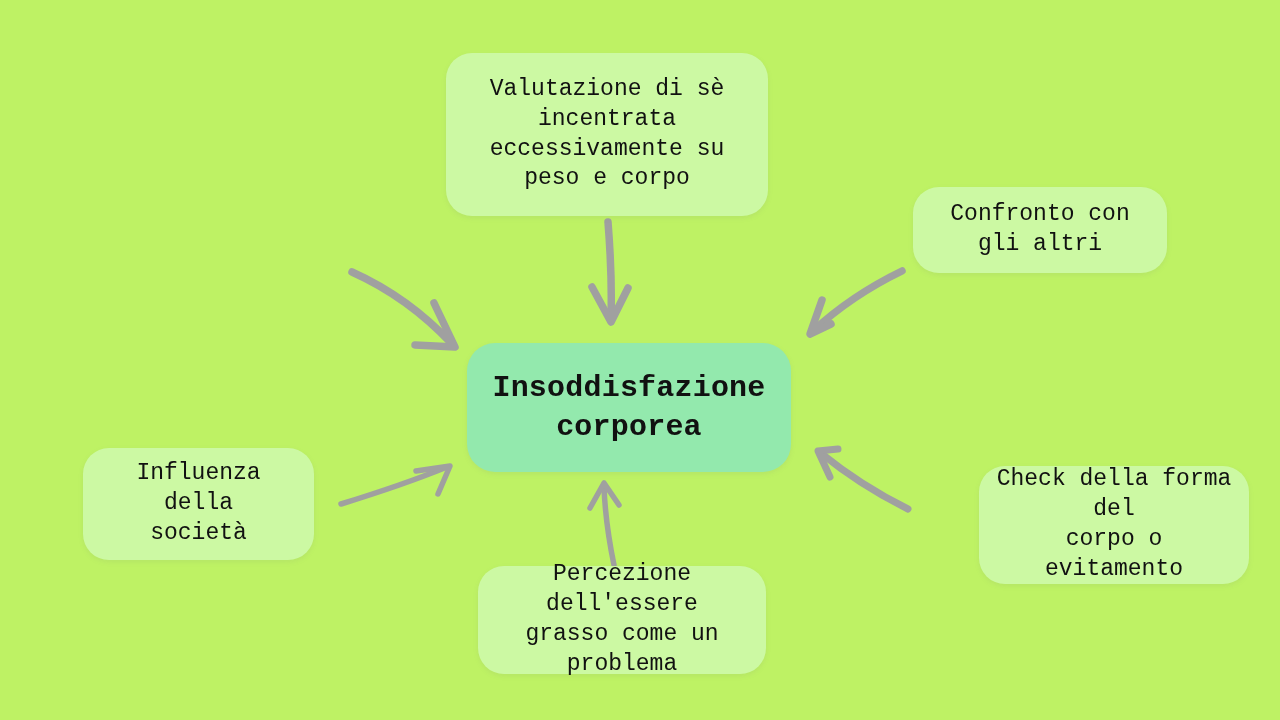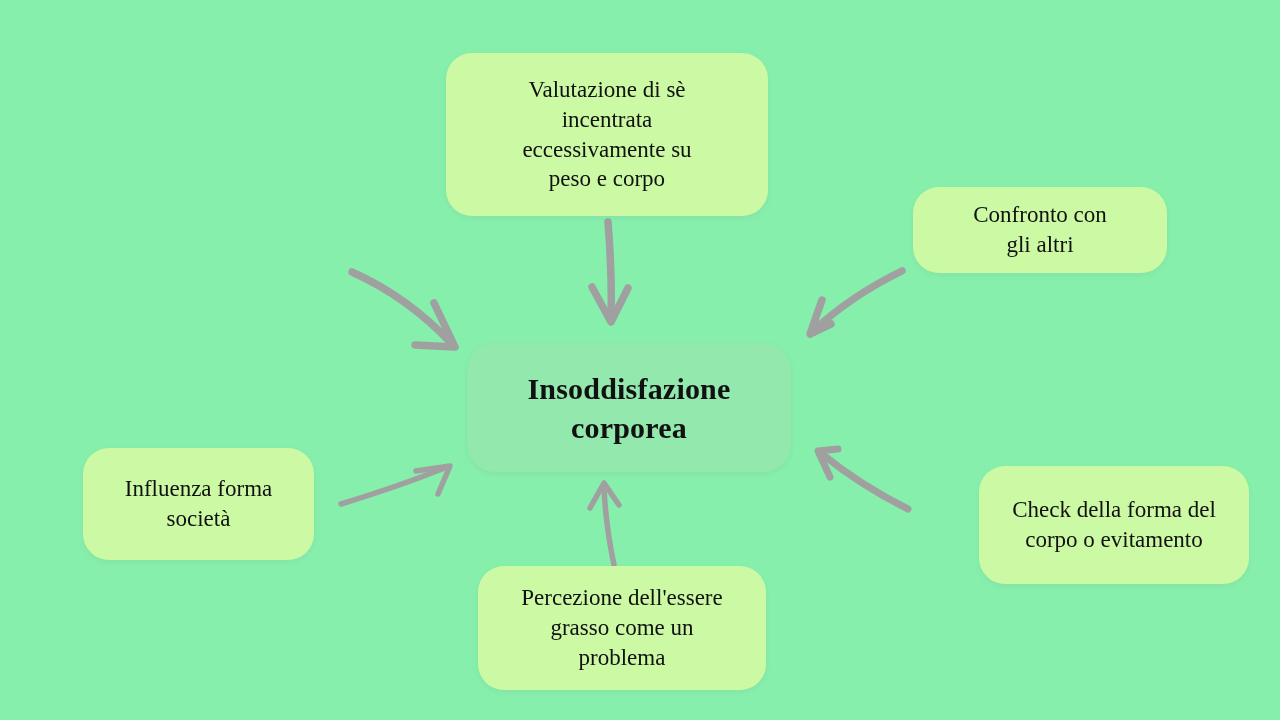--- a/index.html
+++ b/index.html
@@ -4,23 +4,23 @@
 <style>
   html, body {
     margin: 0;
     padding: 0;
     background: #ffffff;
   }
   #canvas {
     position: relative;
     width: 1280px;
     height: 720px;
-    background: #86efac;
+    background: #bef264;
     overflow: hidden;
-    font-family: Liberation Serif, serif;
+    font-family: Liberation Mono, monospace;
   }
   .arrows-layer {
     position: absolute;
     left: 0;
     top: 0;
     width: 1280px;
     height: 720px;
     pointer-events: none;
   }
   .node {
@@ -91,26 +91,26 @@
 
   <div class="node peripheral" style="left:446px; top:53px; width:322px; height:163px;">Valutazione di sè
 incentrata
 eccessivamente su
 peso e corpo</div>
 
 
   <div class="node peripheral" style="left:913px; top:187px; width:254px; height:86px;">Confronto con
 gli altri</div>
 
-  <div class="node peripheral" style="left:83px; top:448px; width:231px; height:112px;">Influenza forma
+  <div class="node peripheral" style="left:83px; top:448px; width:231px; height:112px;">Influenza della
 società</div>
 
   <div class="node peripheral" style="left:931px; top:466px; width:270px; height:118px;margin-left:48px;">Check della forma del
 corpo o evitamento</div>
 
-  <div class="node peripheral" style="left:478px; top:566px; width:288px; height:124px;">Percezione dell'essere
+  <div class="node peripheral" style="left:478px; top:566px; width:288px; height:108px;">Percezione dell'essere
 grasso come un
 problema</div>
 
   <div class="node central" style="left:467px; top:343px; width:324px; height:129px;">Insoddisfazione
 corporea</div>
 
 </div>
 
 </body></html>

